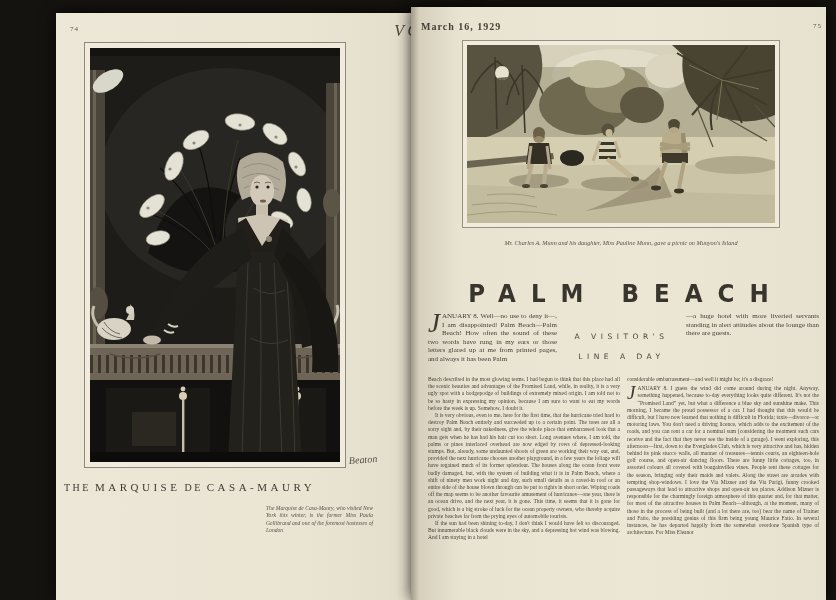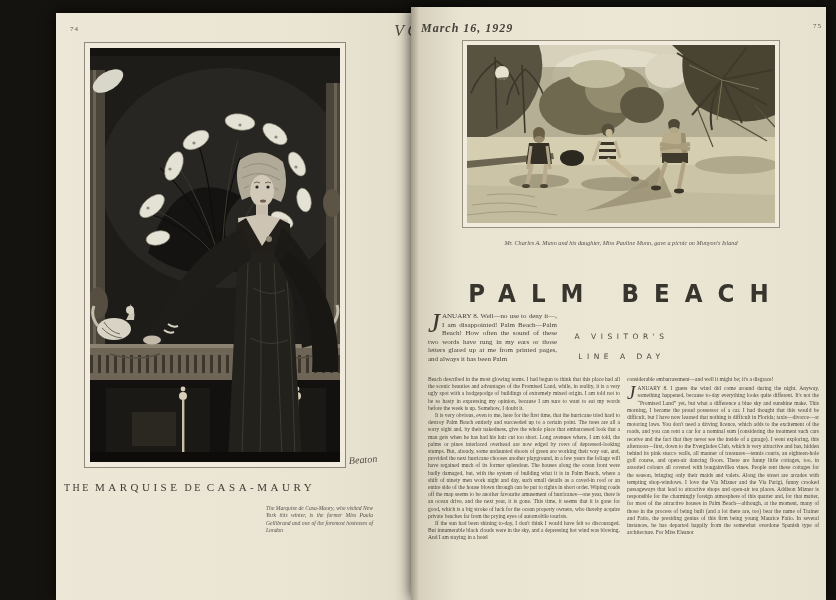--- a/index.html
+++ b/index.html
@@ -5,21 +5,21 @@
   html,body{margin:0;padding:0;background:#15130f;}
   .stage{position:relative;width:836px;height:600px;background:#15130f;overflow:hidden;
          font-family:"Liberation Serif","DejaVu Serif",serif;color:#47413a;}
   .page{position:absolute;box-shadow:0 0 14px rgba(0,0,0,.8);}
   .page-left{left:56px;top:13px;width:416px;height:587px;
     background:linear-gradient(90deg,#ece7d6 0%,#eae5d3 60%,#e2dcc9 90%,#c2bba8 99%,#9a9382 100%);}
   .page-right{left:411px;top:7px;width:415px;height:593px;
     background:linear-gradient(90deg,#a29a88 0%,#d6d0bd 2%,#e9e4d2 12%,#ece7d5 55%,#e7e2d0 100%);}
   .folio{position:absolute;font-size:7px;letter-spacing:1px;color:#5a544b;}
   .masthead{position:absolute;font-style:italic;font-size:16px;letter-spacing:4px;color:#4e483f;}
-  .issue-date{position:absolute;font-style:italic;font-weight:bold;font-size:12px;letter-spacing:1px;color:#45403a;}
+  .issue-date{position:absolute;font-weight:bold;font-size:10px;letter-spacing:1px;color:#45403a;}
   .photo-frame{position:absolute;background:#f0ebdc;border:1px solid #8f877a;padding:5px;box-sizing:border-box;}
   .photo-frame svg{display:block;}
   .signature{position:absolute;font-style:italic;font-size:10px;color:#55504a;transform:rotate(-4deg);}
   .lp-title{position:absolute;text-align:center;color:#3f3a33;white-space:nowrap;}
   .lp-title .big{font-size:11px;letter-spacing:3.5px;text-align:right;}
   .lp-title .small{font-size:10px;letter-spacing:2.5px;text-align:center;}
   .lp-caption{position:absolute;font-style:italic;font-size:5.6px;line-height:7.4px;
     text-align:justify;color:#55504a;}
   .rp-photo-caption{position:absolute;font-style:italic;font-size:6.2px;line-height:8px;
     text-align:center;color:#55504a;}
@@ -306,20 +306,21 @@
     <div class="article">
       <div class="rowA">
         <div class="colA1 intro-text">
           <p><span class="dropcap">J</span><span>ANUARY 8. Well—no use to deny it—, I am disappointed! Palm Beach—Palm Beach! How often the sound of these two words have rung in my ears or those letters glared up at me from printed pages, and always it has been Palm</span></p>
         </div>
         <div class="colMid">
           <div class="subtitle-line">A VISITOR'S</div>
           <div class="subtitle-line">LINE A DAY</div>
         </div>
         <div class="colA2 intro-text">
+          <p>—a huge hotel with more liveried servants standing in alert attitudes about the lounge than there are guests.</p>
         </div>
       </div>
 
       <div class="rowB">
         <div class="colB1 body-text">
           <p>Beach described in the most glowing terms. I had begun to think that this place had all the scenic beauties and advantages of the Promised Land, while, in reality, it is a very ugly spot with a hodgepodge of buildings of extremely mixed origin. I am told not to be so hasty in expressing my opinion, because I am sure to want to eat my words before the week is up. Somehow, I doubt it.</p>
           <p class="ind">It is very obvious, even to me, here for the first time, that the hurricane tried hard to destroy Palm Beach entirely and succeeded up to a certain point. The trees are all a sorry sight and, by their nakedness, give the whole place that embarrassed look that a man gets when he has had his hair cut too short. Long avenues where, I am told, the palms or pines interlaced overhead are now edged by rows of depressed-looking stumps. But, already, some undaunted shoots of green are working their way out, and, provided the next hurricane chooses another playground, in a few years the foliage will have regained much of its former splendour. The houses along the ocean front were badly damaged, but, with the system of building what it is in Palm Beach, where a shift of ninety men work night and day, such small details as a caved-in roof or an entire side of the house blown through can be put to rights in short order. Wiping roads off the map seems to be another favourite amusement of hurricanes—one year, there is an ocean drive, and the next year, it is gone. This time, it seems that it is gone for good, which is a big stroke of luck for the ocean property owners, who thereby acquire private beaches far from the prying eyes of automobile tourists.</p>
           <p class="ind">If the sun had been shining to-day, I don't think I would have felt so discouraged. But innumerable black clouds were in the sky, and a depressing hot wind was blowing. And I am staying in a hotel</p>
         </div>
         <div class="colB2 body-text">

